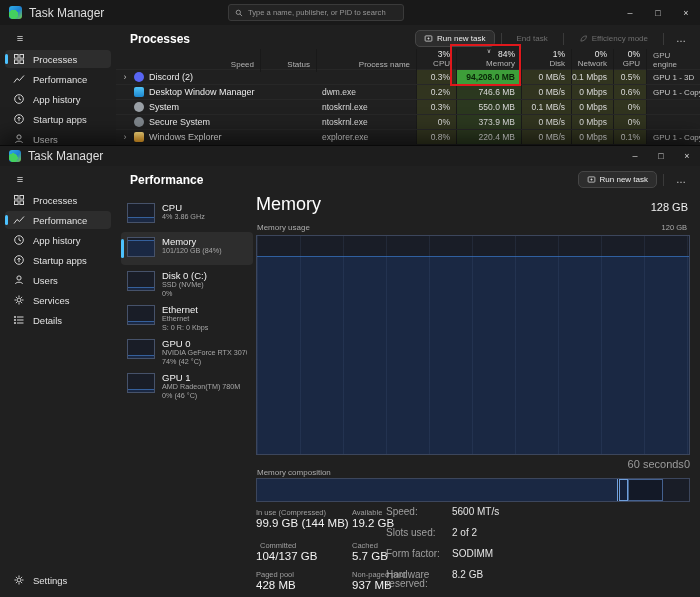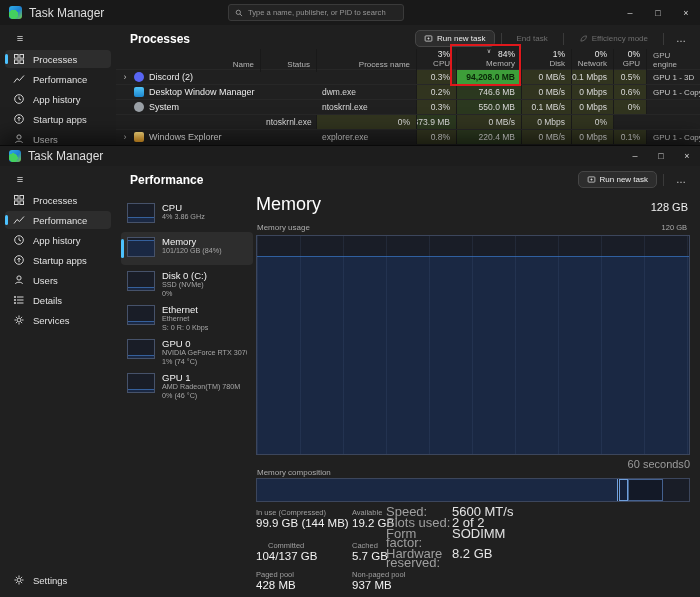--- a/index.html
+++ b/index.html
@@ -100,21 +100,21 @@
   .comp-label { position:absolute; left:141px; top:302px; font-size:8px; color:#ababab; }
   .compbar { position:absolute; left:140px; top:312px; width:434px; height:24px; border:1px solid #3c465c; background:#191d27; }
   .seg { position:absolute; top:0; bottom:0; }
   .seg.inuse { left:0; width:361px; background:#1a2843; border-right:1px solid #6f9fdc; }
   .seg.modified { left:362px; width:9px; border:1px solid #6f9fdc; background:#15203a; }
   .seg.standby { left:371px; width:35px; border:1px solid #44618f; background:#131927; }
 
   .stats { position:absolute; left:140px; top:340px; width:434px; height:90px; }
   .sl { position:absolute; font-size:7.5px; color:#9f9f9f; white-space:nowrap; }
   .sv { position:absolute; font-size:11.5px; color:#f2f2f2; white-space:nowrap; }
-  .hw { position:absolute; left:130px; top:1px; display:grid; grid-template-columns:66px auto; row-gap:2px; font-size:13px; line-height:9px; }
+  .hw { position:absolute; left:130px; top:1px; display:grid; grid-template-columns:66px auto; row-gap:12px; font-size:10px; line-height:9px; }
   .hw .hl { color:#9f9f9f; }
   .hw .hv { color:#e4e4e4; }
 </style>
 </head>
 <body>
 
 <div class="canvas">
 
   <section class="win-back">
 
@@ -208,21 +208,21 @@
             </svg>
           <span>Efficiency mode</span>
         </button>
         <span class="vdiv"></span>
         <button class="more-btn">…</button>
       </div>
 
       <div class="table">
         <div class="thead">
           <div class="th">
-              <span>Name</span>
+              <span>Speed</span>
             </div>
           <div class="th">
               <span>Status</span>
             </div>
           <div class="th">
               <span>Process name</span>
             </div>
           <div class="th stat">
               <span class="pct">3%</span>
               <span>CPU</span>
@@ -291,20 +291,25 @@
           <div class="td">ntoskrnl.exe</div>
           <div class="td num c-cpu">0.3%</div>
           <div class="td num c-mem">550.0 MB</div>
           <div class="td num c-disk">0.1 MB/s</div>
           <div class="td num c-net">0 Mbps</div>
           <div class="td num c-gpu">0%</div>
           <div class="td engine"></div>
         </div>
 
         <div class="trow">
+          <div class="td name">
+              <span class="chev"></span>
+              <span class="picon secure"></span>
+              <span>Secure System</span>
+            </div>
           <div class="td"></div>
           <div class="td">ntoskrnl.exe</div>
           <div class="td num c-cpu">0%</div>
           <div class="td num c-mem">373.9 MB</div>
           <div class="td num c-disk">0 MB/s</div>
           <div class="td num c-net">0 Mbps</div>
           <div class="td num c-gpu">0%</div>
           <div class="td engine"></div>
         </div>
 
@@ -387,36 +392,36 @@
             <svg viewBox="0 0 12 12">
               <circle cx="6" cy="4" r="2.1"></circle>
               <path d="M2.5 10 C2.5 7.6 9.5 7.6 9.5 10"></path>
             </svg>
           </span>
         <span>Users</span>
       </div>
       <div class="nav-item">
         <span class="nico">
             <svg viewBox="0 0 12 12">
+              <circle cx="6" cy="6" r="2"></circle>
+              <path d="M6 1.5V3 M6 9v1.5 M1.5 6H3 M9 6h1.5 M2.9 2.9l1 1 M8.1 8.1l1 1 M9.1 2.9l-1 1 M3.9 8.1l-1 1"></path>
+            </svg>
+          </span>
+        <span>Services</span>
+      </div>
+      <div class="nav-item">
+        <span class="nico">
+            <svg viewBox="0 0 12 12">
               <path d="M4 3 H10.5 M4 6 H10.5 M4 9 H10.5"></path>
               <circle cx="2" cy="3" r="0.7"></circle>
               <circle cx="2" cy="6" r="0.7"></circle>
               <circle cx="2" cy="9" r="0.7"></circle>
             </svg>
           </span>
         <span>Details</span>
-      </div>
-      <div class="nav-item">
-        <span class="nico">
-            <svg viewBox="0 0 12 12">
-              <circle cx="6" cy="6" r="2"></circle>
-              <path d="M6 1.5V3 M6 9v1.5 M1.5 6H3 M9 6h1.5 M2.9 2.9l1 1 M8.1 8.1l1 1 M9.1 2.9l-1 1 M3.9 8.1l-1 1"></path>
-            </svg>
-          </span>
-        <span>Services</span>
       </div>
       <div class="settings-item">
         <div class="nav-item">
           <span class="nico">
               <svg viewBox="0 0 12 12">
                 <circle cx="6" cy="6" r="2"></circle>
                 <path d="M6 1.5V3 M6 9v1.5 M1.5 6H3 M9 6h1.5 M2.9 2.9l1 1 M8.1 8.1l1 1 M9.1 2.9l-1 1 M3.9 8.1l-1 1"></path>
               </svg>
             </span>
           <span>Settings</span>
@@ -477,21 +482,21 @@
               <div class="s">S: 0 R: 0 Kbps</div>
             </div>
         </div>
         <div class="perf-item">
           <div class="thumb">
               <div class="tfill" style="height:3px"></div>
             </div>
           <div class="ptext">
               <div class="t">GPU 0</div>
               <div class="s">NVIDIA GeForce RTX 3070</div>
-              <div class="s">1% (74 °C)</div>
+              <div class="s">74% (42 °C)</div>
             </div>
         </div>
         <div class="perf-item">
           <div class="thumb">
               <div class="tfill" style="height:3px"></div>
             </div>
           <div class="ptext">
               <div class="t">GPU 1</div>
               <div class="s">AMD Radeon(TM) 780M</div>
               <div class="s">0% (46 °C)</div>
@@ -518,21 +523,21 @@
         <div class="seg modified"></div>
         <div class="seg standby"></div>
       </div>
 
       <div class="stats">
         <span class="sl" style="left:0;top:2px">In use (Compressed)</span>
         <span class="sv" style="left:0;top:11px">99.9 GB (144 MB)</span>
         <span class="sl" style="left:96px;top:2px">Available</span>
         <span class="sv" style="left:96px;top:11px">19.2 GB</span>
 
-        <span class="sl" style="left:12px;top:35px">Committed</span>
+        <span class="sl" style="left:4px;top:35px">Committed</span>
         <span class="sv" style="left:0;top:44px">104/137 GB</span>
         <span class="sl" style="left:96px;top:35px">Cached</span>
         <span class="sv" style="left:96px;top:44px">5.7 GB</span>
 
         <span class="sl" style="left:0;top:64px">Paged pool</span>
         <span class="sv" style="left:0;top:73px">428 MB</span>
         <span class="sl" style="left:96px;top:64px">Non-paged pool</span>
         <span class="sv" style="left:96px;top:73px">937 MB</span>
 
         <div class="hw">

